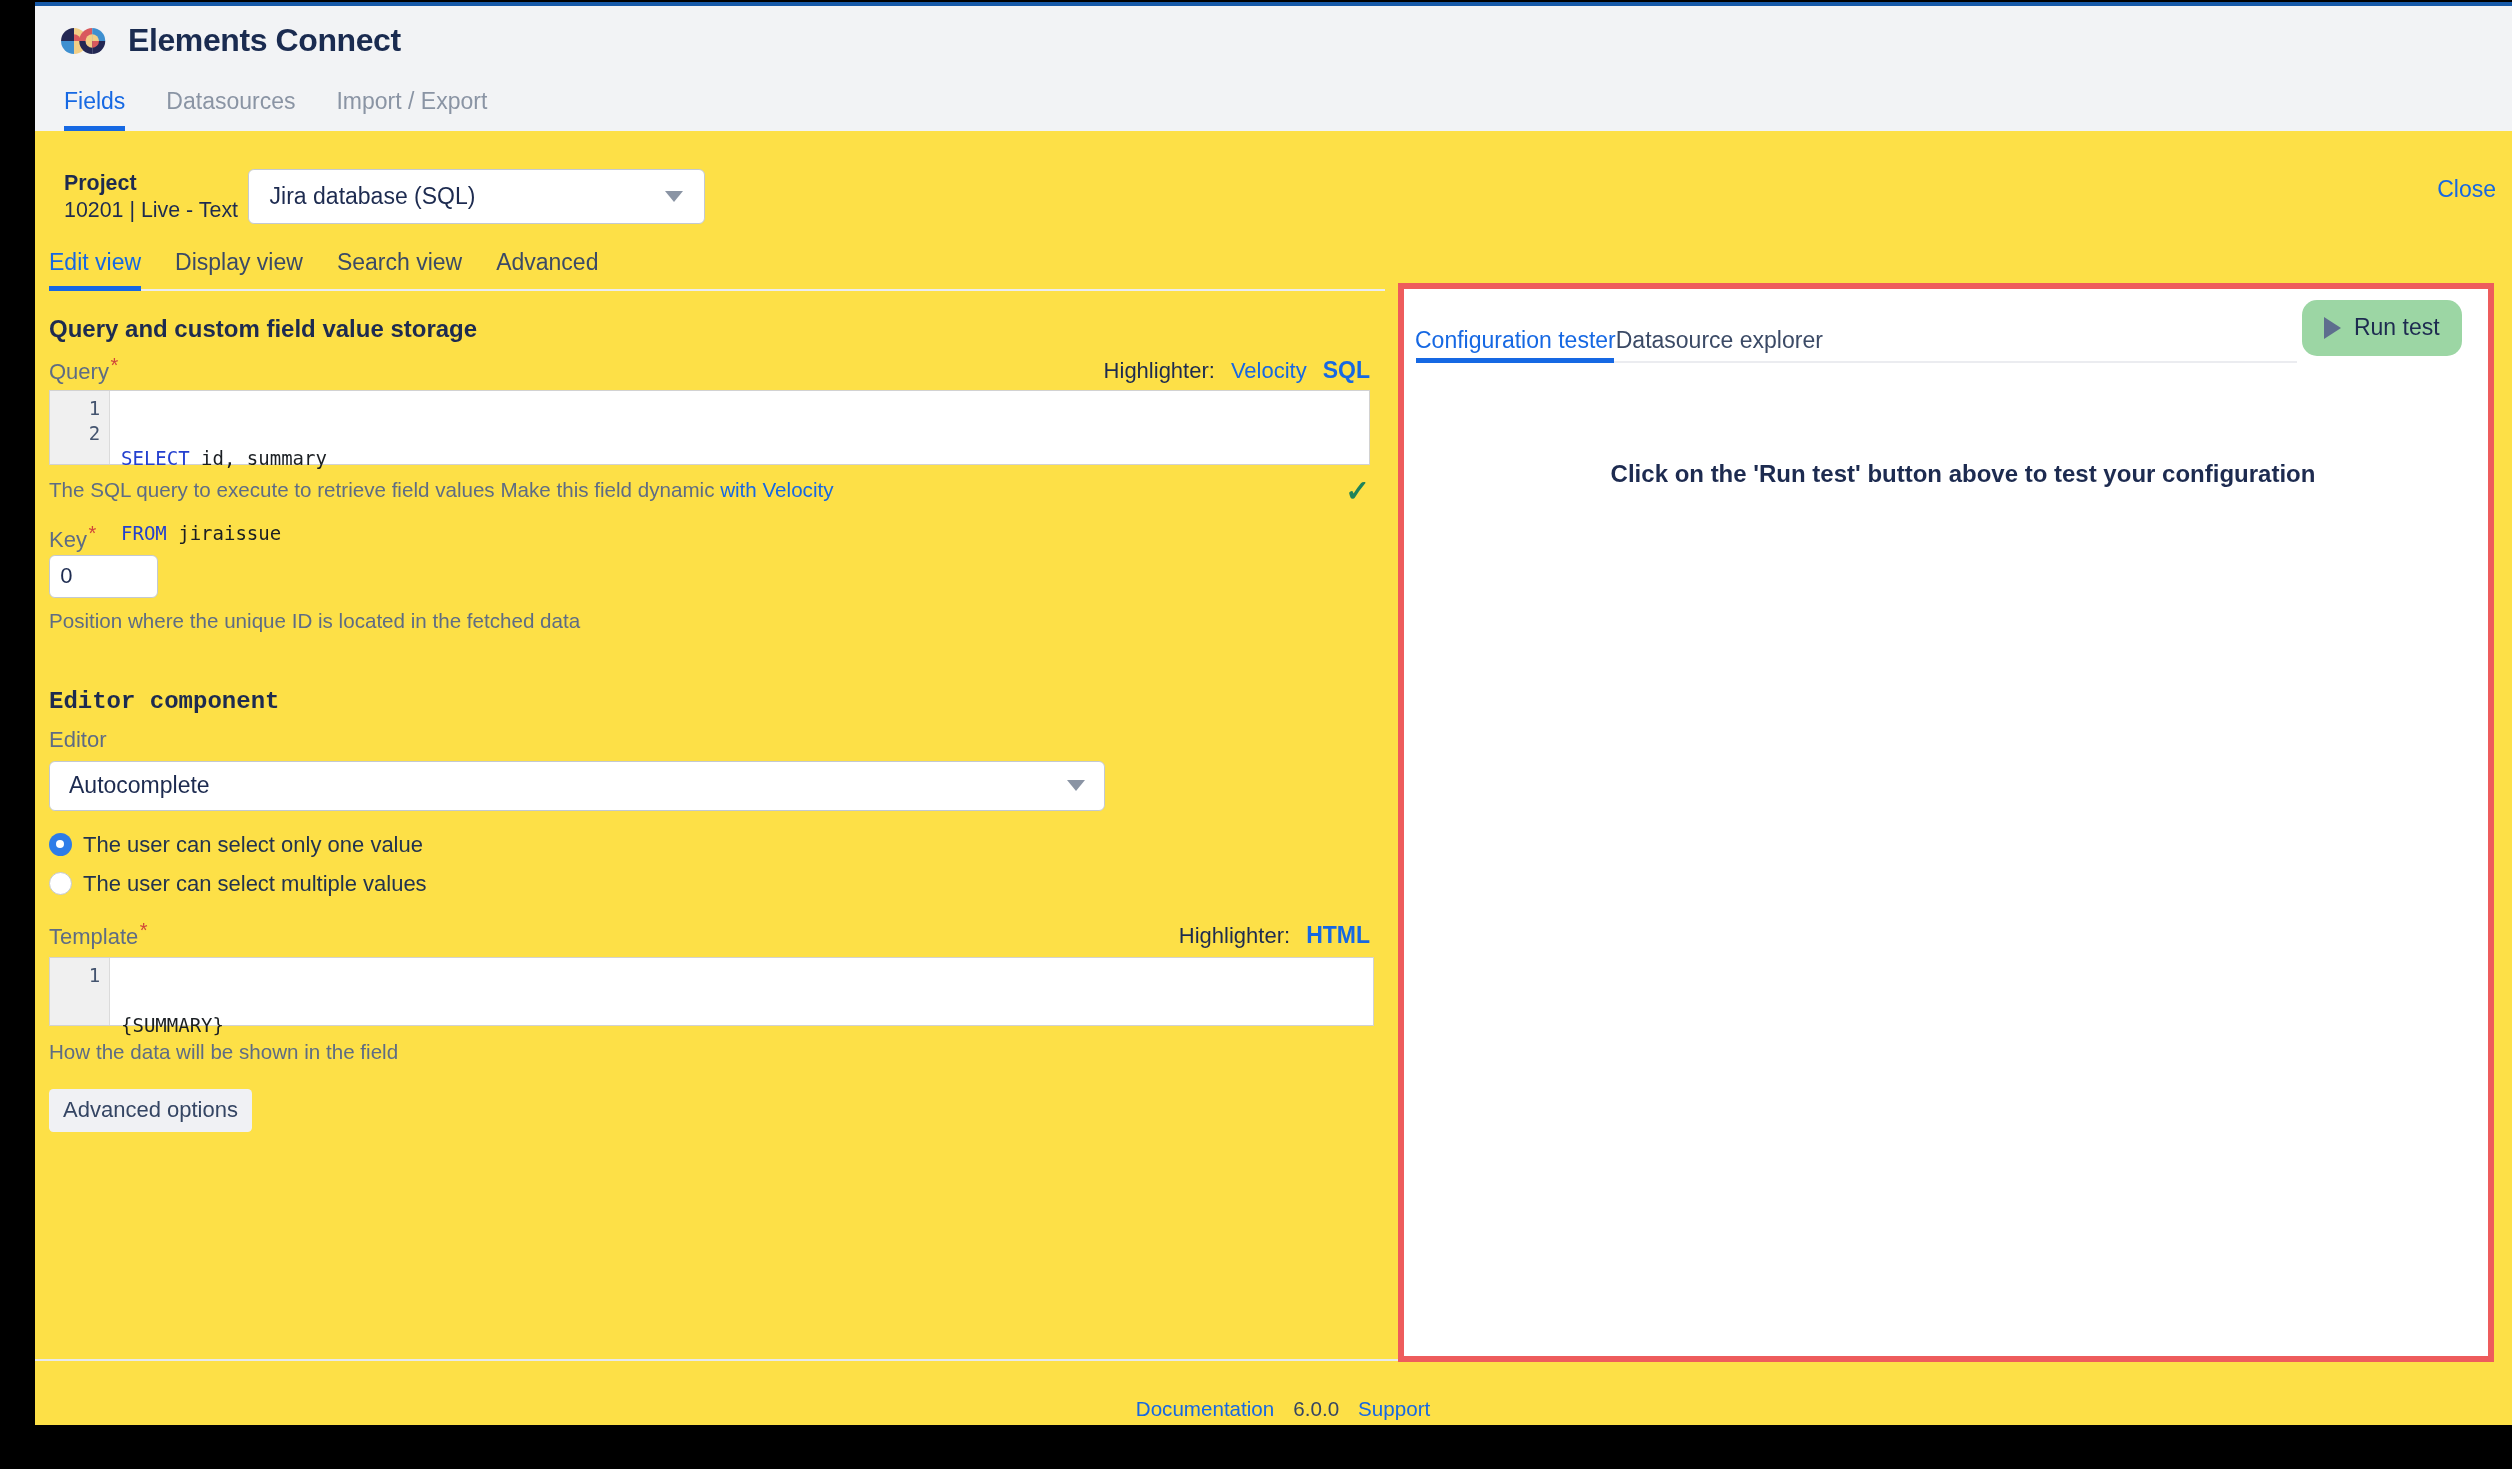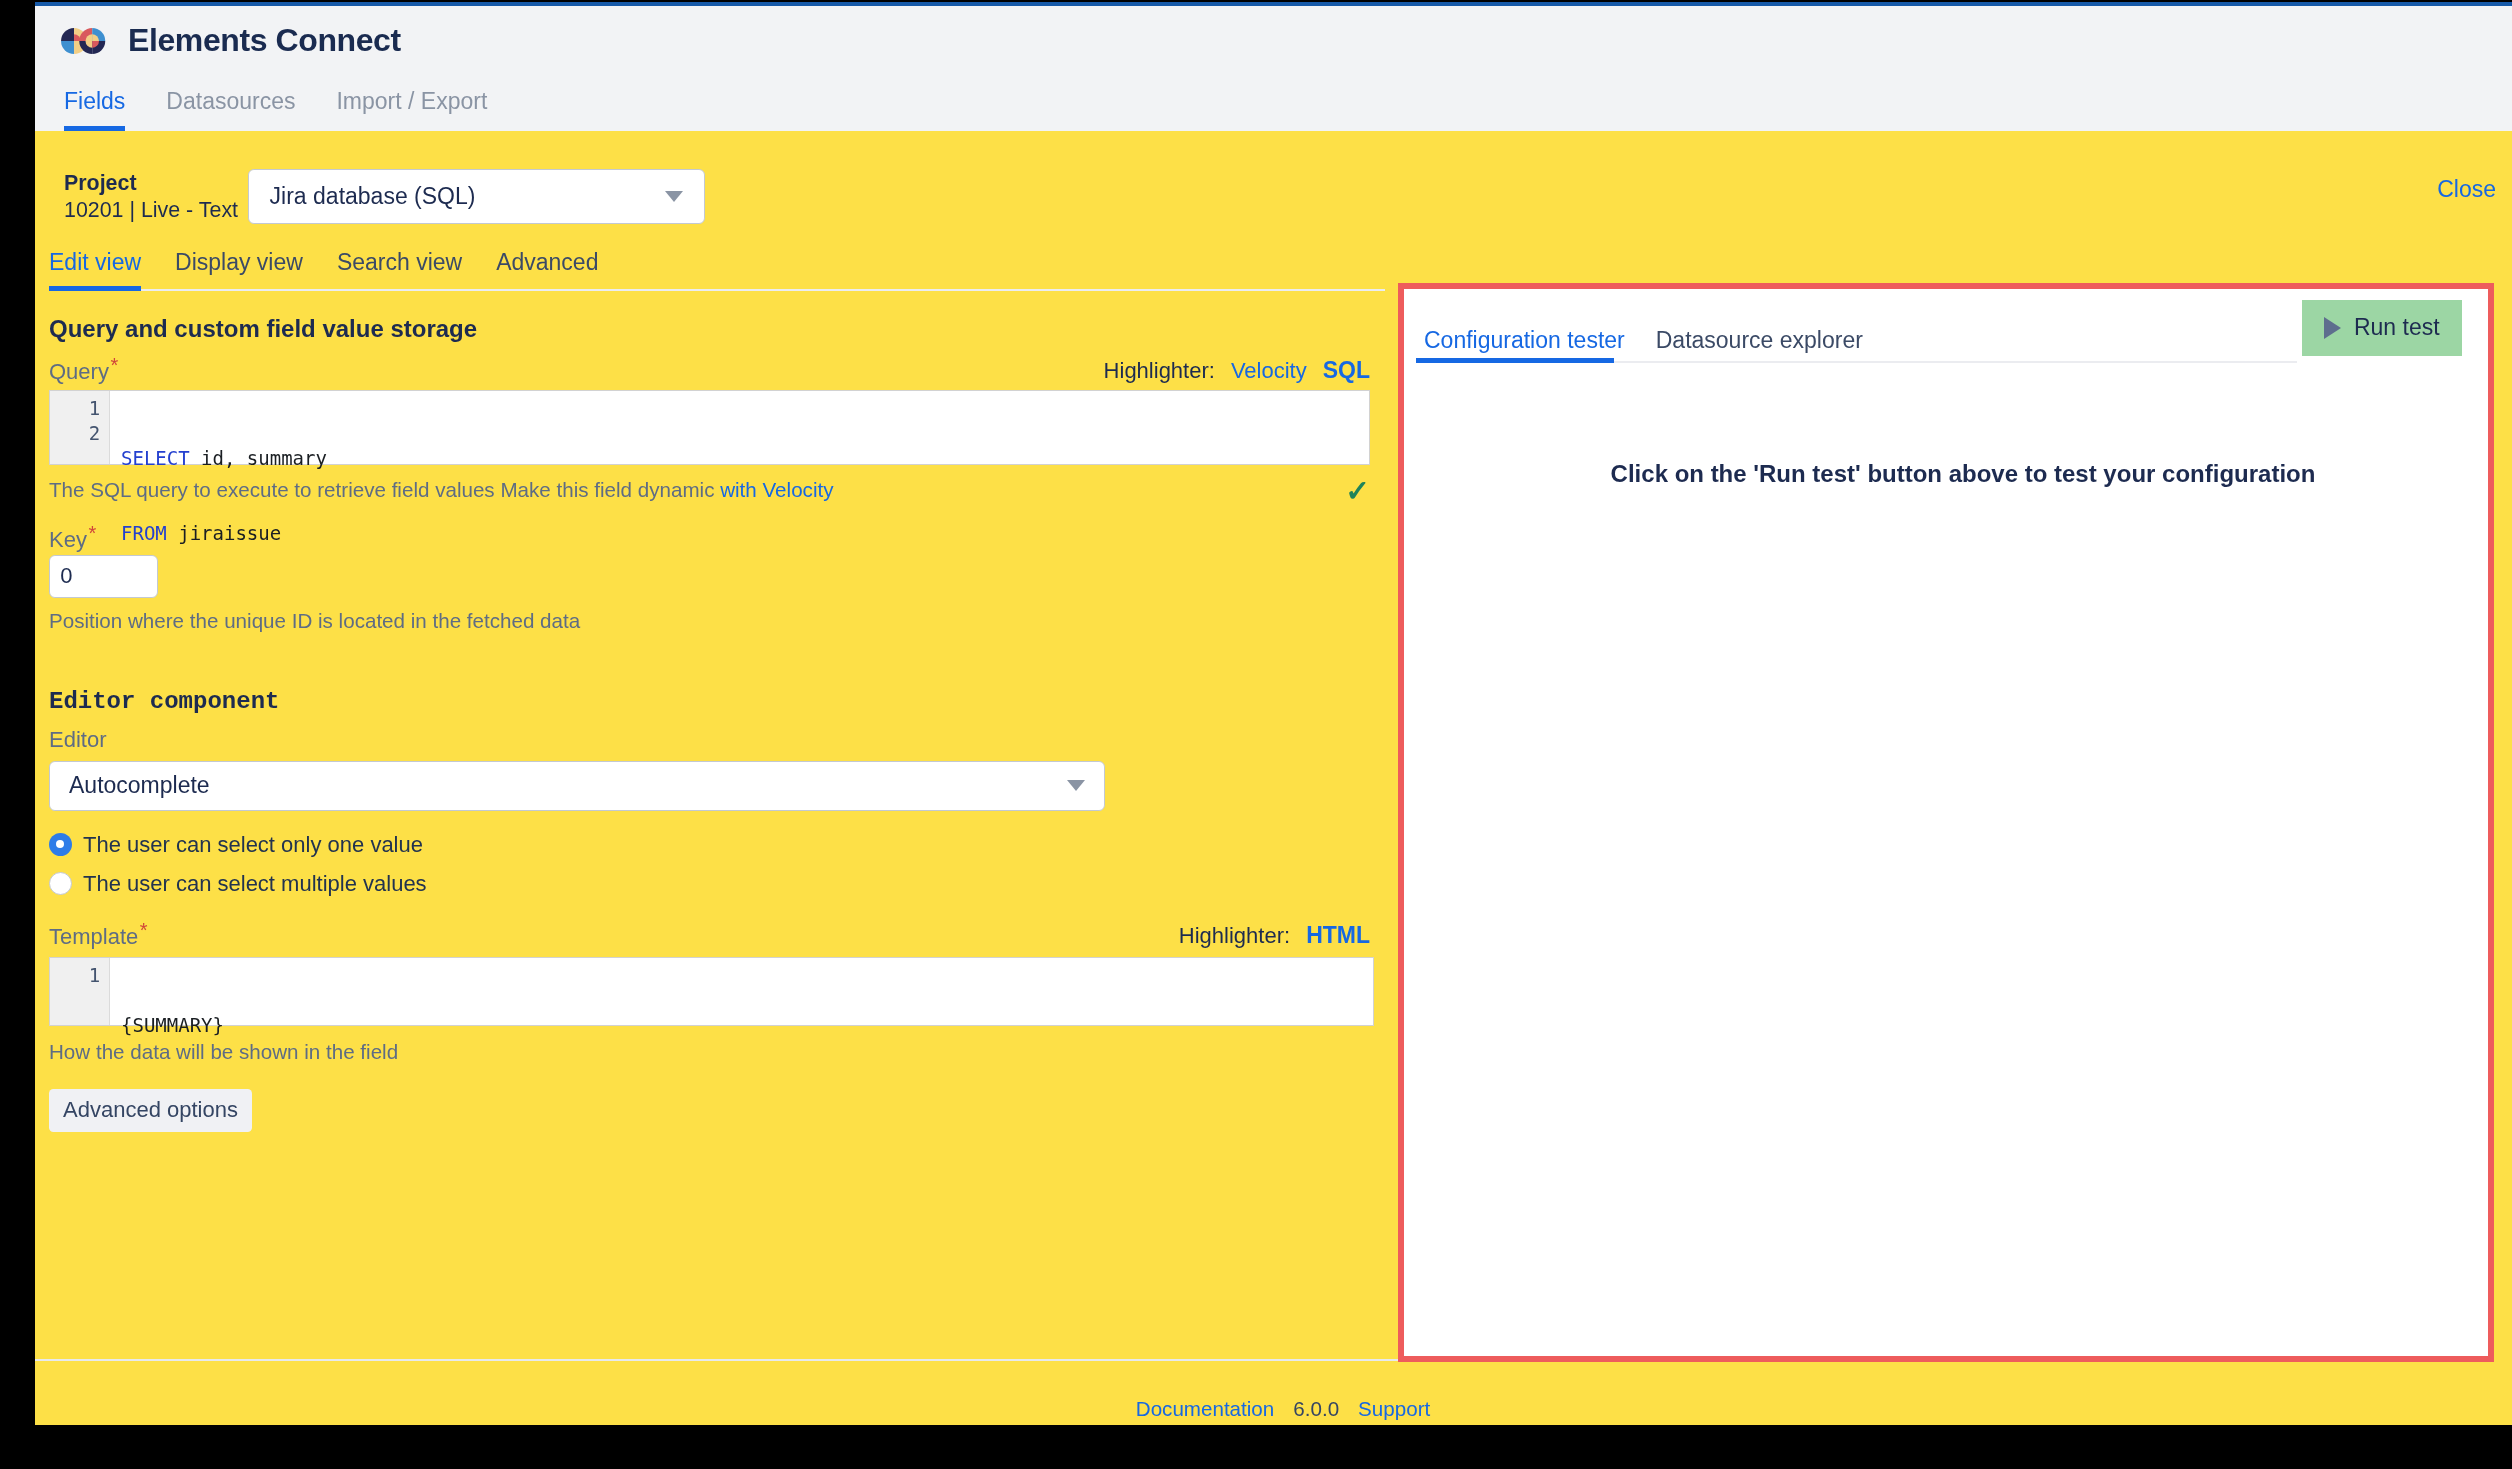--- a/index.html
+++ b/index.html
@@ -102,28 +102,28 @@
     background:#F0F1F4; border:none; border-radius:4.4px; font-size:22px; color:#344563;
     display:flex; align-items:center; justify-content:center; cursor:pointer;
     font-family:"Liberation Sans", sans-serif;
   }
 
   
   .tester {
     position:absolute; left:1363px; top:281px; width:1096px; height:1079px;
     border:6.6px solid #EE5C5C; background:#fff;
   }
-  .tester-tabs { position:absolute; left:20px; top:38px; display:flex; gap:31px; }
+  .tester-tabs { position:absolute; left:11px; top:38px; display:flex; }
   .tester-tabs .ttab { font-size:23px; font-weight:500; color:#3B4A66; cursor:pointer; text-decoration:none; }
   .tester-tabs .ttab.active { color:#1668E3; }
   .t-grayline { position:absolute; left:11.8px; top:72px; width:881px; height:2.2px; background:#EBECF0; }
   .t-blueline { position:absolute; left:11.8px; top:69px; width:198px; height:5.2px; background:#1668E3; }
   .run-btn {
     position:absolute; right:26px; top:11px; width:160px; height:56px;
-    background:#9CD6A4; border:none; border-radius:0;
+    background:#9CD6A4; border:none; border-radius:15px;
     display:flex; align-items:center; justify-content:center; gap:12.5px;
     font-size:23px; font-weight:500; color:#1D2B50; cursor:pointer;
     font-family:"Liberation Sans", sans-serif;
   }
   .play-icon { width:0; height:0; border-top:11px solid transparent; border-bottom:11px solid transparent; border-left:17.7px solid #5E6E8E; }
   .tester-msg { position:absolute; left:0; top:171px; width:100%; text-align:center; font-size:24px; font-weight:700; color:#1D2B50;padding-left:34px; }
 
   
   .footer-divider { position:absolute; left:0; top:1357px; width:1363px; height:2.2px; background:#E7E9EC; }
   .footer { position:absolute; left:0; top:1395px; width:100%; display:flex; justify-content:center; gap:19px; font-size:20.6px; }

